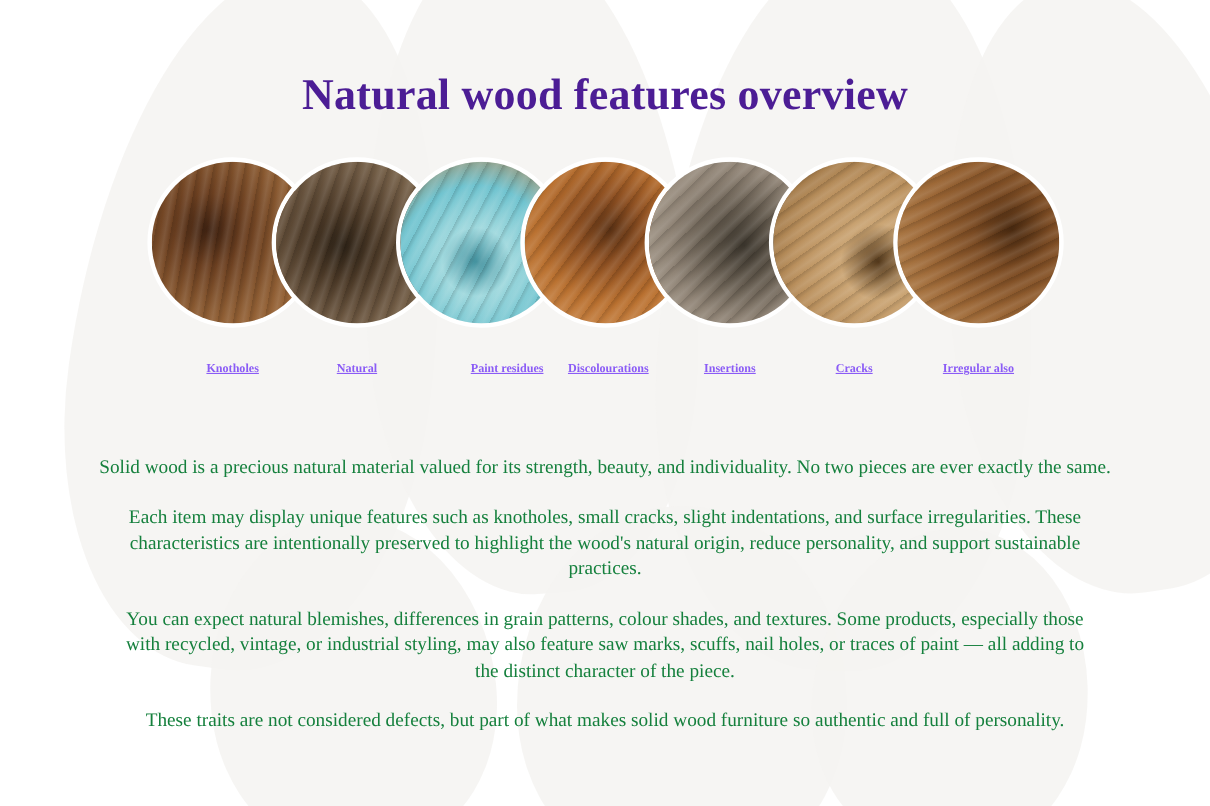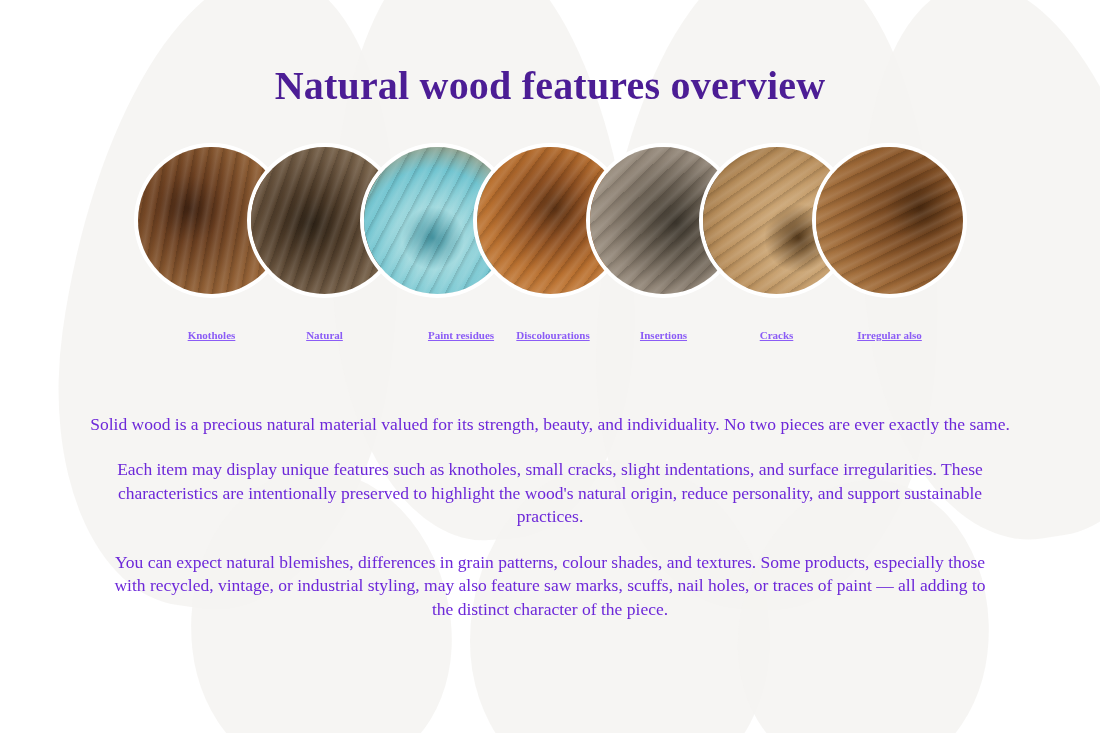--- a/index.html
+++ b/index.html
@@ -127,21 +127,21 @@
   .body-copy {
     margin: 0 auto;
     width: 920px;
     padding-top: 58px;
     text-align: center;
   }
   .para {
     font-size: 17.5px;
     line-height: 1.34;
     margin: 0 0 22px 0;
-    color: #6d28d9;
+    color: #15803d;
   }
   .para:last-child { margin-bottom: 0; }
   .para.narrow { width: 880px; margin-left: auto; margin-right: auto; }
 </style>
 </head>
 <body>
 
 <div class="watermark">
   <div class="wm-leaf wm-l1"></div>
   <div class="wm-leaf wm-l2"></div>
@@ -186,15 +186,16 @@
       <div class="feature-label" style="left: 553px;">Discolourations</div>
       <div class="feature-label" style="left: 663.5px;">Insertions</div>
       <div class="feature-label" style="left: 776.5px;">Cracks</div>
       <div class="feature-label" style="left: 889.5px;">Irregular also</div>
     </div>
 
   <div class="body-copy">
     <p class="para">Solid wood is a precious natural material valued for its strength, beauty, and individuality. No two pieces are ever exactly the same.</p>
     <p class="para narrow">Each item may display unique features such as knotholes, small cracks, slight indentations, and surface irregularities. These characteristics are intentionally preserved to highlight the wood's natural origin, reduce personality, and support sustainable practices.</p>
     <p class="para narrow">You can expect natural blemishes, differences in grain patterns, colour shades, and textures. Some products, especially those with recycled, vintage, or industrial styling, may also feature saw marks, scuffs, nail holes, or traces of paint — all adding to the distinct character of the piece.</p>
+    <p class="para">These traits are not considered defects, but part of what makes solid wood furniture so authentic and full of personality.</p>
   </div>
 
 </div>
 
 </body></html>

